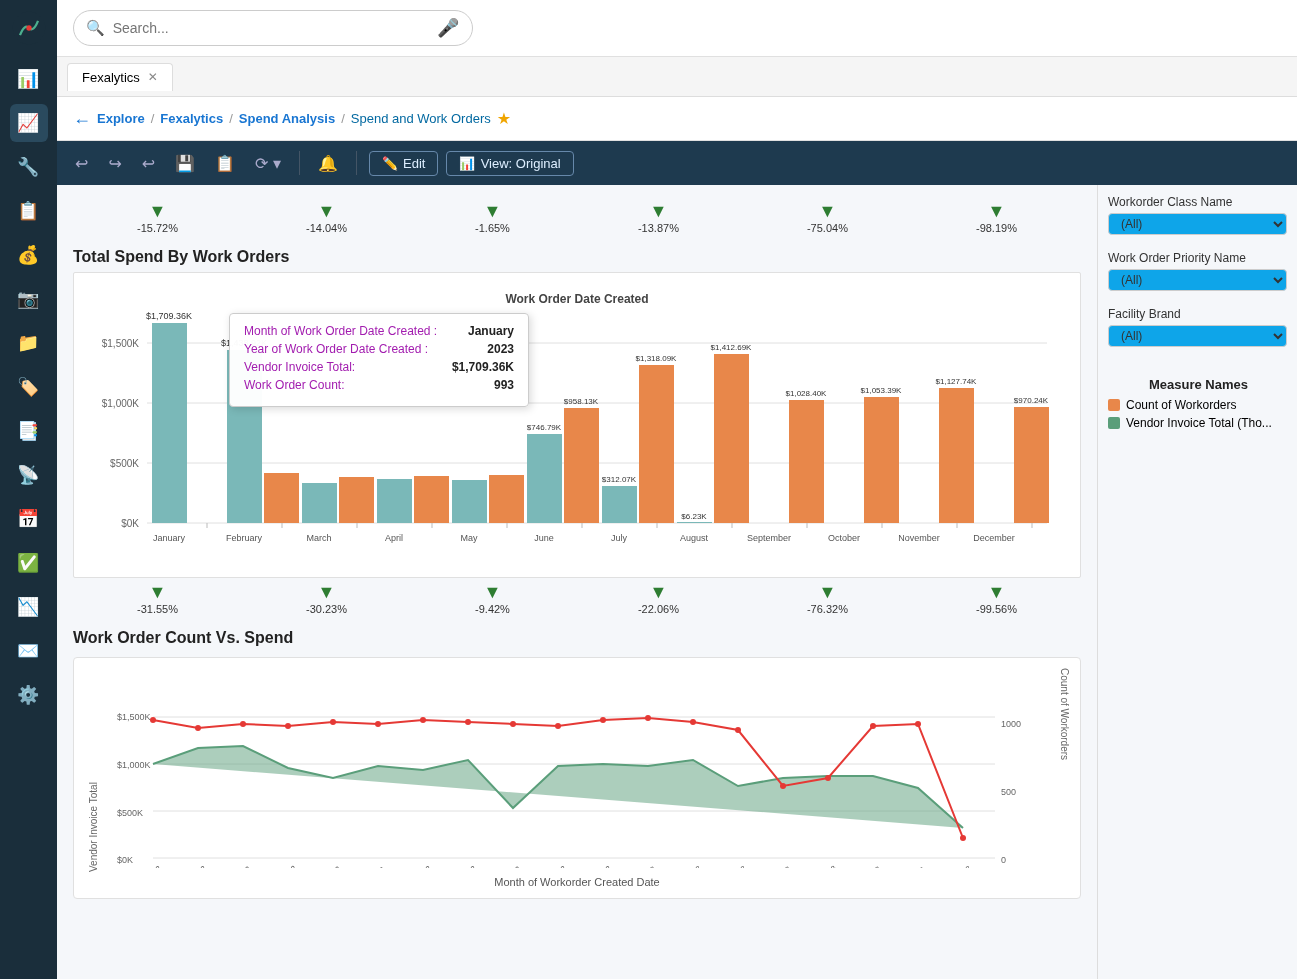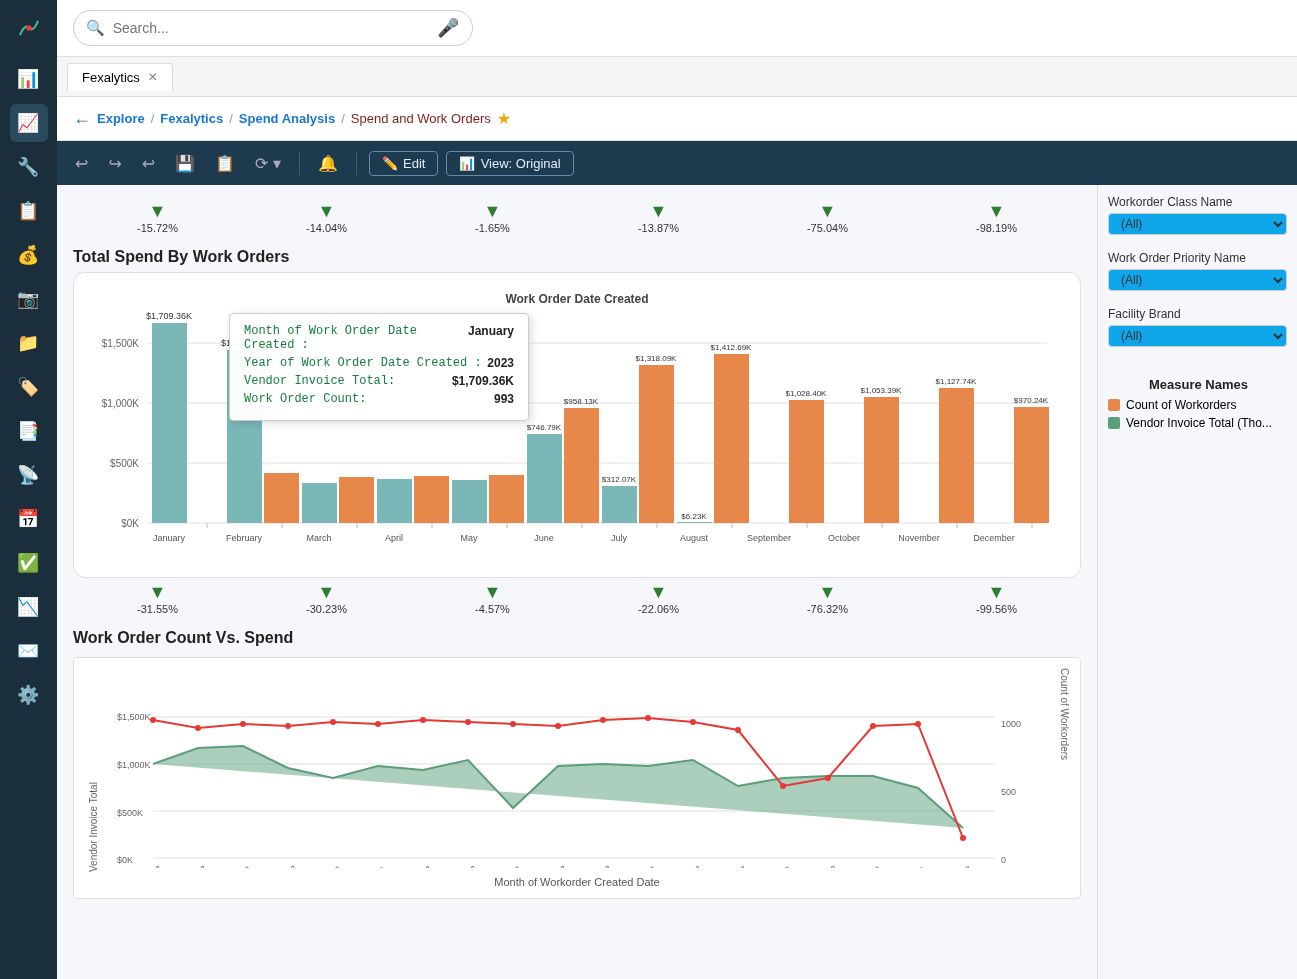--- a/index.html
+++ b/index.html
@@ -105,21 +105,21 @@
       padding: 8px 16px;
       display: flex;
       align-items: center;
       gap: 6px;
       font-size: 13px;
       border-bottom: 1px solid #e0e0e0;
       height: 44px;
     }
     .breadcrumb-link { color: #1976d2; cursor: pointer; font-weight: bold; }
     .breadcrumb-sep { color: #999; }
-    .breadcrumb-current { color: #7f1d1d; }
+    .breadcrumb-current { color: #0369a1; }
     .star-icon { color: #f0a500; font-size: 16px; cursor: pointer; }
     .back-arrow { color: #1976d2; cursor: pointer; font-size: 18px; }
 
     
     .toolbar {
       background: #1e3a4f;
       padding: 6px 12px;
       display: flex;
       align-items: center;
       gap: 8px;
@@ -203,42 +203,42 @@
       font-size: 16px;
       font-weight: 700;
       color: #222;
       margin: 10px 0 6px 0;
     }
 
     
     .chart-container {
       background: #fff;
       border: 1px solid #e0e0e0;
-      border-radius: 12px;
+      border-radius: 2px;
       padding: 10px;
       position: relative;
     }
 
     
     .tooltip-box {
       position: absolute;
       background: rgba(255,255,255,0.97);
       border: 1px solid #ccc;
       border-radius: 4px;
       padding: 10px 14px;
       font-size: 12px;
       box-shadow: 2px 2px 8px rgba(0,0,0,0.15);
       pointer-events: none;
       z-index: 10;
       left: 155px;
       top: 40px;
       width: 300px;
     }
     .tooltip-row { display: flex; justify-content: space-between; margin-bottom: 4px; }
-    .tooltip-key { color: #15803d; font-family: Liberation Mono, monospace; }
+    .tooltip-key { color: #a21caf; }
     .tooltip-val { font-weight: 700; color: #222; }
 
     
     .line-chart-container {
       background: #fff;
       border: 1px solid #e0e0e0;
       border-radius: 4px;
       padding: 10px;
       margin-top: 10px;
     }
@@ -494,21 +494,21 @@
         <div class="pct-bar-item">
           <span style="color:#2e7d32;font-size:18px;">▼</span>
           <span>-31.55%</span>
         </div>
         <div class="pct-bar-item">
           <span style="color:#2e7d32;font-size:18px;">▼</span>
           <span>-30.23%</span>
         </div>
         <div class="pct-bar-item">
           <span style="color:#2e7d32;font-size:18px;">▼</span>
-          <span>-4.57%</span>
+          <span>-9.42%</span>
         </div>
         <div class="pct-bar-item">
           <span style="color:#2e7d32;font-size:18px;">▼</span>
           <span>-22.06%</span>
         </div>
         <div class="pct-bar-item">
           <span style="color:#2e7d32;font-size:18px;">▼</span>
           <span>-76.32%</span>
         </div>
         <div class="pct-bar-item">

